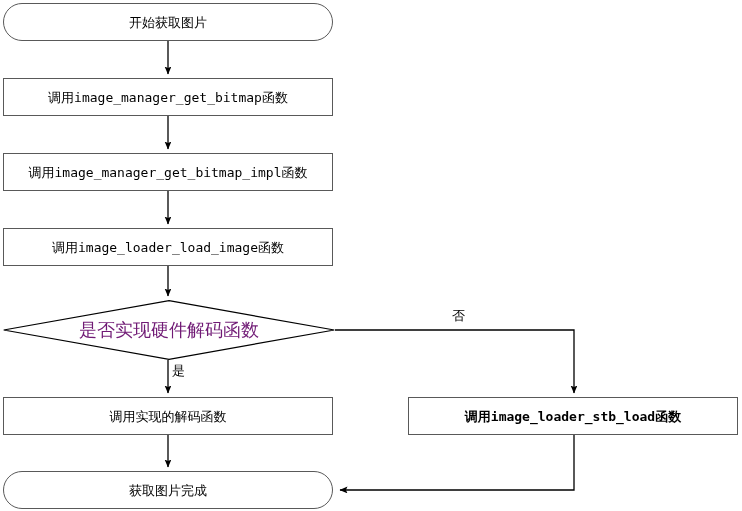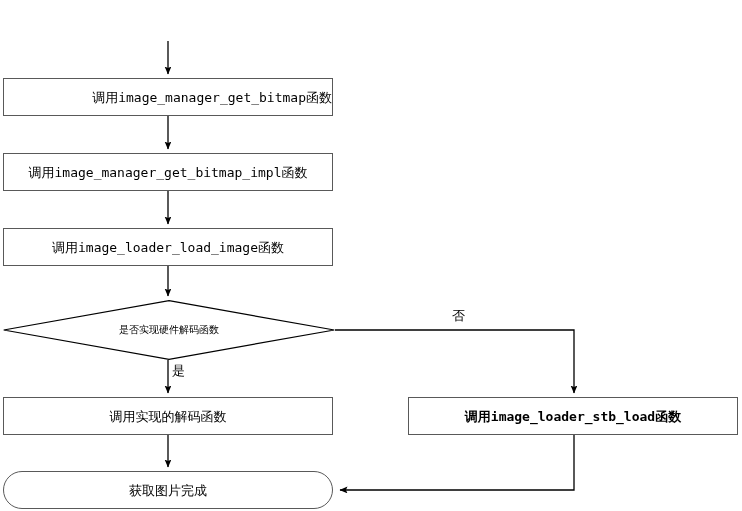--- a/index.html
+++ b/index.html
@@ -39,23 +39,23 @@
     border-radius: 19px;
   }
   .process {
     border-radius: 0;
   }
   .diamond-wrap {
     position: absolute;
     display: flex;
     align-items: center;
     justify-content: center;
-    color: #000000;
+    color: #701a75;
     font-family: "DejaVu Sans Mono", "Liberation Mono", monospace;
-    font-size: 10px;
+    font-size: 18px;
     white-space: nowrap;
   }
   .diamond-wrap svg {
     position: absolute;
     left: 0;
     top: 0;
     overflow: visible;
   }
   .diamond-label {
     position: relative;
@@ -100,22 +100,25 @@
 
     <polyline points="168,360 168,393" fill="none" stroke="#000000" stroke-width="1.3" marker-end="url(#arrowhead)"></polyline>
 
     <polyline points="335,330 574,330 574,393" fill="none" stroke="#000000" stroke-width="1.3" marker-end="url(#arrowhead)"></polyline>
 
     <polyline points="168,435 168,467" fill="none" stroke="#000000" stroke-width="1.3" marker-end="url(#arrowhead)"></polyline>
 
     <polyline points="574,435 574,490 340,490" fill="none" stroke="#000000" stroke-width="1.3" marker-end="url(#arrowhead)"></polyline>
   </svg>
 
+  <div class="node terminal" style="left:3px; top:3px; width:330px; height:38px;">
+    <span>开始获取图片</span>
+  </div>
 
-  <div class="node process" style="left:3px; top:78px; width:330px; height:38px;justify-content:flex-end;">
+  <div class="node process" style="left:3px; top:78px; width:330px; height:38px;">
     <span>调用image_manager_get_bitmap函数</span>
   </div>
 
   <div class="node process" style="left:3px; top:153px; width:330px; height:38px;">
     <span>调用image_manager_get_bitmap_impl函数</span>
   </div>
 
   <div class="node process" style="left:3px; top:228px; width:330px; height:38px;text-align:center;">
     <span>调用image_loader_load_image函数</span>
   </div>

